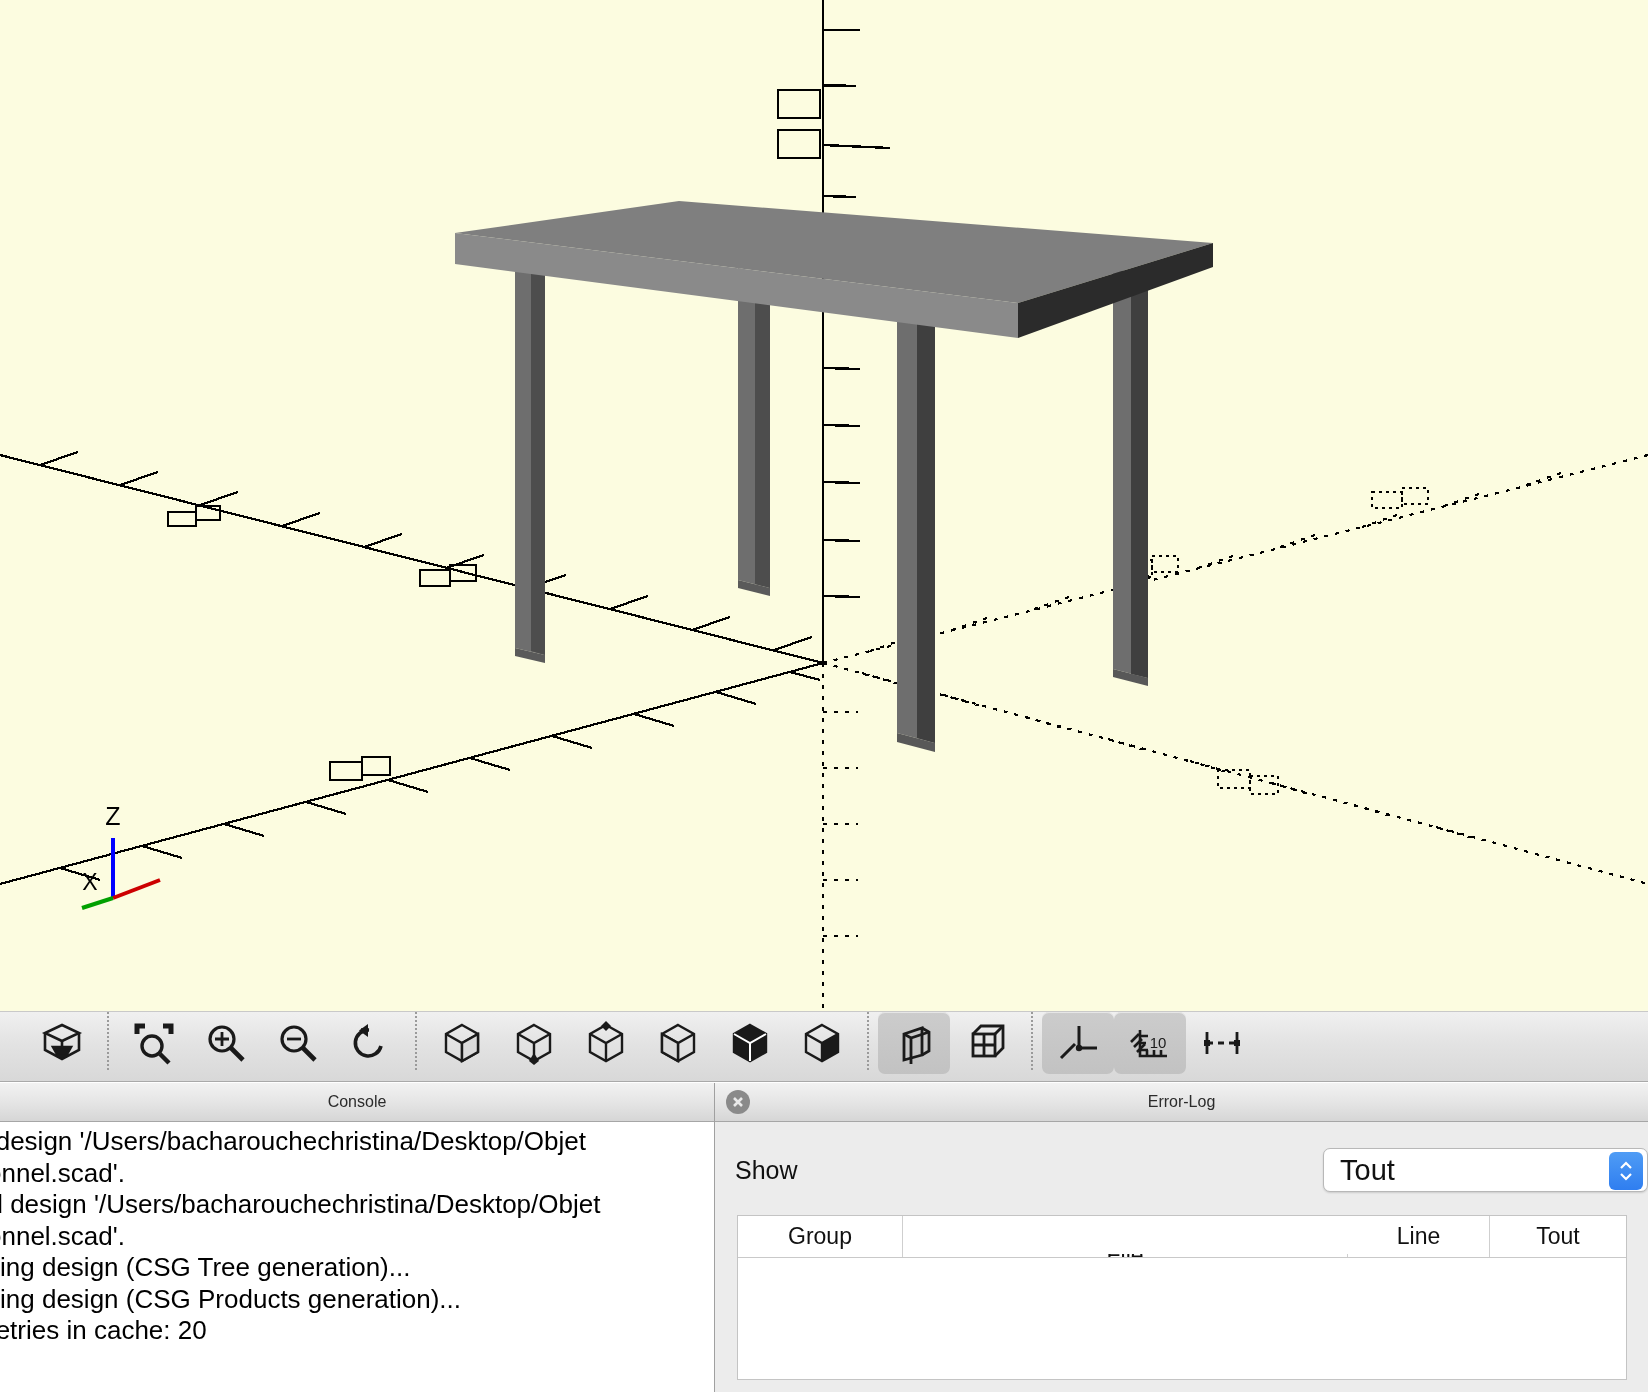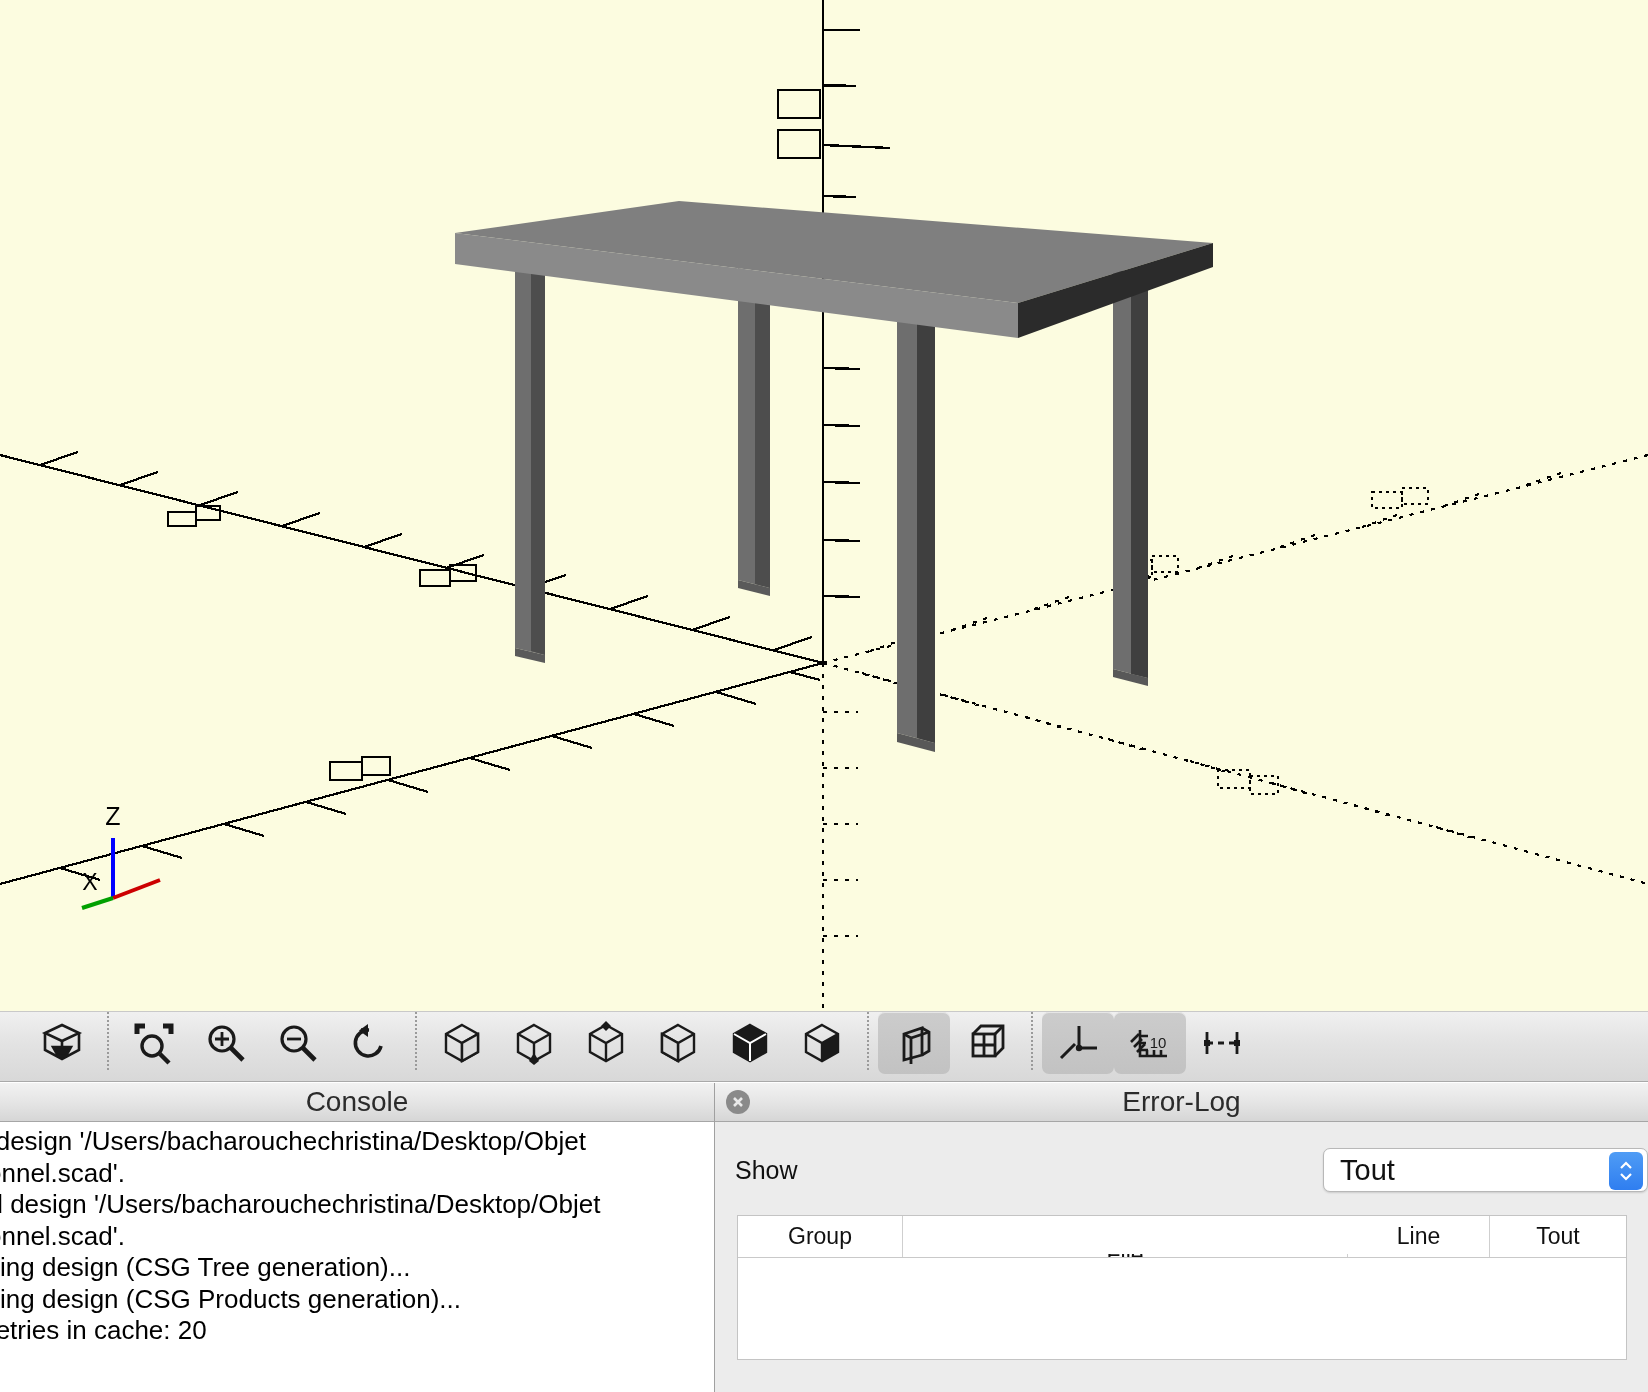--- a/index.html
+++ b/index.html
@@ -55,21 +55,21 @@
   }
   .pane { height: 309px; display: flex; flex-direction: column; position: relative; }
   #console-pane { width: 715px; border-right: 1px solid #a0a0a0; }
   #errorlog-pane { width: 933px; }
 
   .pane-title {
     height: 39px; flex: 0 0 auto;
     background: linear-gradient(to bottom, #f2f2f2 0%, #e4e4e4 55%, #d6d6d6 100%);
     border-bottom: 1px solid #a6a6a6;
     display: flex; align-items: center; justify-content: center;
-    font-size: 28px; color: #2b2b2b; position: relative; text-align: right;
+    font-size: 16px; color: #2b2b2b; position: relative; text-align: right;
   }
   .pane-close {
     position: absolute; left: 11px; top: 50%; transform: translateY(-50%);
     width: 24px; height: 24px; border-radius: 50%;
     background: #8a8a8a;
     display: flex; align-items: center; justify-content: center;
   }
   .pane-close svg { display:block; }
 
   #console-body {
@@ -99,21 +99,21 @@
     position: absolute; right: 4px; top: 3px;
     width: 34px; height: 38px; border-radius: 6px;
     background: linear-gradient(to bottom, #4f9cf5, #2f7ef0);
     display: flex; flex-direction: column;
     align-items: center; justify-content: center; gap: 2px;
   }
   .combo-arrows svg { display:block; }
 
   .tbl {
     margin: 23px 0 0 22px;
-    width: 890px; height: 145px;
+    width: 890px; height: 165px;
     background: #fff;
     border: 1px solid #c4c4c4;
   }
   .tbl-head {
     display: flex; height: 42px; align-items: stretch;
     background: #fff; border-bottom: 1px solid #c9c9c9;
   }
   .th {
     display: flex; align-items: center; justify-content: center;
     font-size: 23px; color: #111;

